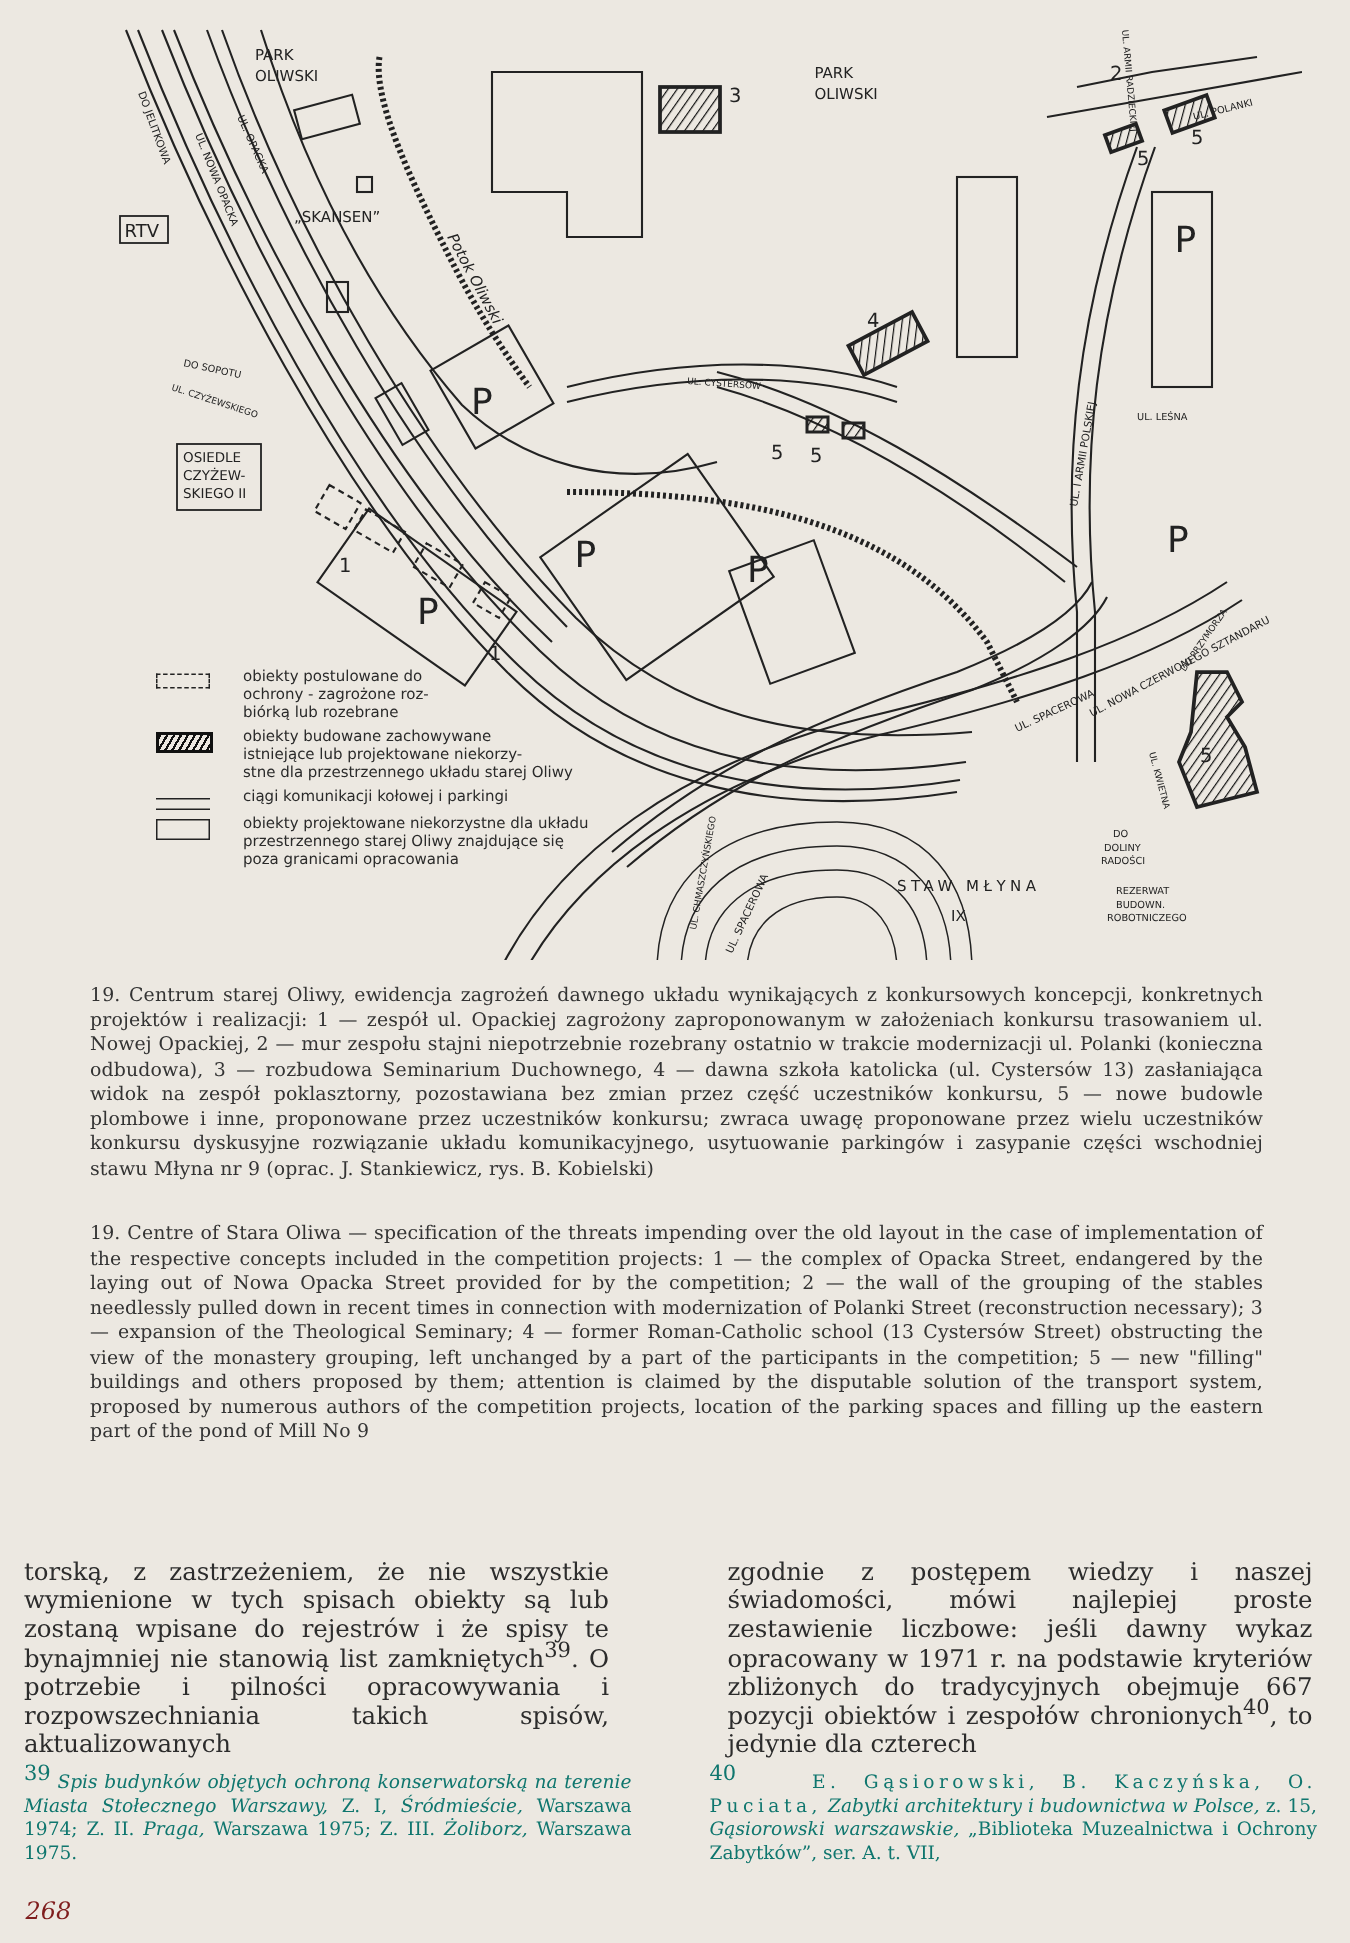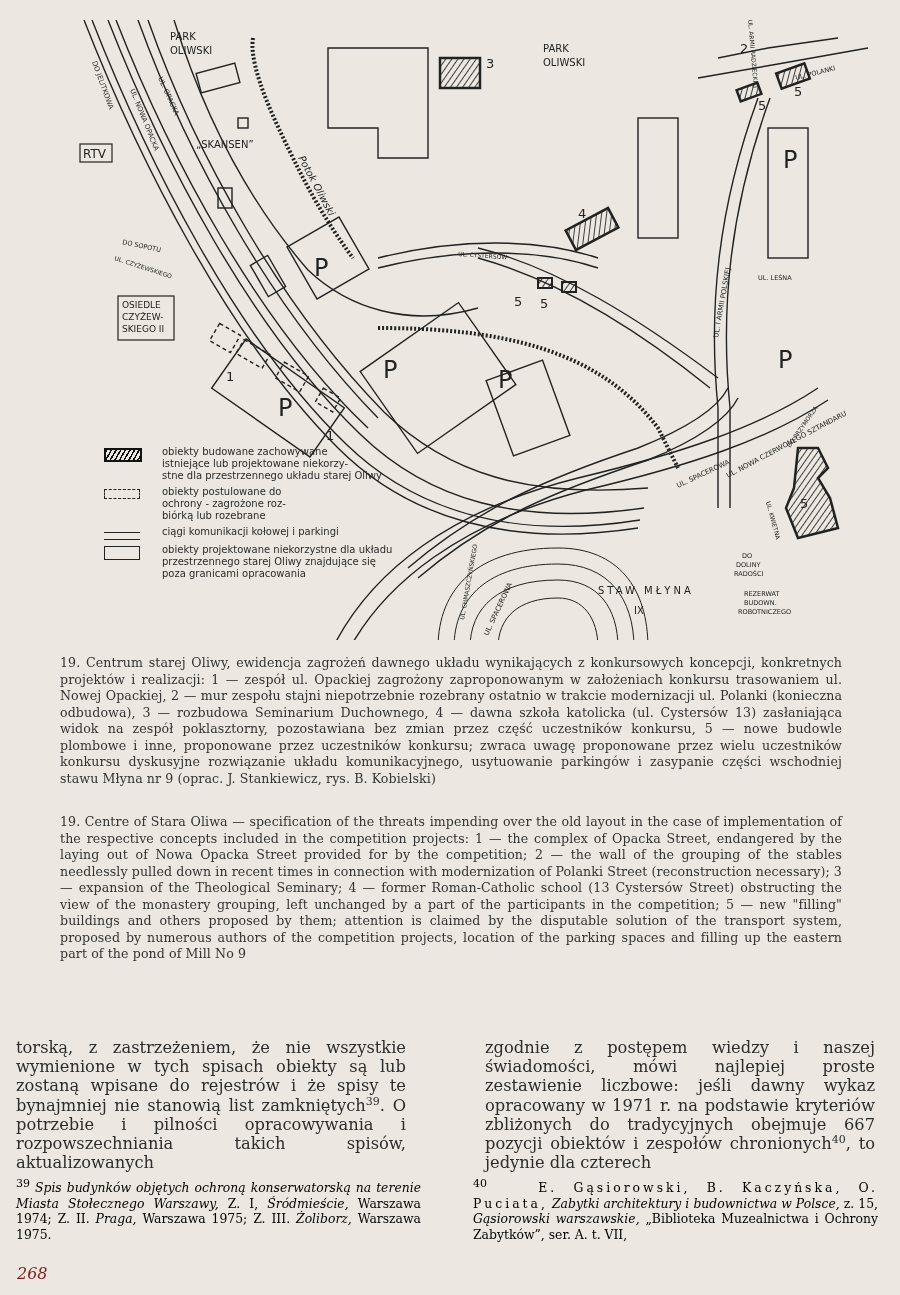--- a/index.html
+++ b/index.html
@@ -13,24 +13,24 @@
   .caption {
     position:absolute; left:60px; width:782px; 
     font-family:"DejaVu Serif", serif; font-size:12.6px; line-height:16.5px;
     text-align:justify; color:#333; letter-spacing:0.1px;
   }
   .cap-pl { top:655px; }
   .cap-en { top:814px; }
   .col { position:absolute; width:390px; font-size:16.3px; line-height:19.2px; text-align:justify; color:#2c2c2c; }
   .col-left { left:16px; top:1038px; }
   .col-right { left:485px; top:1038px; }
-  .fn { position:absolute; width:405px; font-size:12.4px; line-height:15.5px; text-align:justify; color:#000000; }
+  .fn { position:absolute; width:405px; font-size:12.4px; line-height:15.5px; text-align:justify; color:#0f766e; }
   .fn-left { left:16px; top:1180px; }
   .fn-right { left:473px; top:1180px; }
-  sup { font-size:11px; vertical-align:super; line-height:0; }
+  sup { font-size:14px; vertical-align:super; line-height:0; }
   .it { font-style:italic; }
   .sp { letter-spacing:3px;margin-left:38px; }
   .pagenum { position:absolute; left:17px; top:1264px; font-size:16px; color:#7f1d1d;font-style:italic; }
   .legend { position:absolute; left:104px; top:446px; font-family:"DejaVu Sans", sans-serif; font-size:10px; line-height:12px; color:#2a2a2a; }
   .lg-row { display:flex; align-items:flex-start; margin-bottom:4px; }
   .lg-sym { width:52px; height:14px; margin-right:6px; flex:none; position:relative; }
   .lg-dash { border:1.5px dashed #222; height:8px; width:34px; margin-top:3px; }
   .lg-hatch { width:34px; height:10px; border:2px solid #111; margin-top:2px;
     background:repeating-linear-gradient(120deg,#111 0 1.5px,transparent 1.5px 4px); }
   .lg-lines { width:36px; height:6px; border-top:1.5px solid #222; border-bottom:1.5px solid #222; margin-top:6px; }
@@ -167,36 +167,36 @@
     <text x="680" y="102">5</text>
     <text x="716" y="88">5</text>
     <text x="722" y="500">5</text>
   </g>
 </svg>
 </div>
 
 <div class="legend">
   <div class="lg-row">
     <div class="lg-sym">
+        <div class="lg-dash"></div>
+      </div>
+    <div class="lg-text">obiekty postulowane do
+ochrony - zagrożone roz-
+biórką lub rozebrane</div>
+  </div>
+  <div class="lg-row">
+    <div class="lg-sym">
         <div class="lg-hatch"></div>
       </div>
     <div class="lg-text">obiekty budowane zachowywane
 istniejące lub projektowane niekorzy-
 stne dla przestrzennego układu starej Oliwy</div>
   </div>
   <div class="lg-row">
     <div class="lg-sym">
-        <div class="lg-dash"></div>
-      </div>
-    <div class="lg-text">obiekty postulowane do
-ochrony - zagrożone roz-
-biórką lub rozebrane</div>
-  </div>
-  <div class="lg-row">
-    <div class="lg-sym">
         <div class="lg-lines"></div>
       </div>
     <div class="lg-text">ciągi komunikacji kołowej i parkingi</div>
   </div>
   <div class="lg-row">
     <div class="lg-sym">
         <div class="lg-box"></div>
       </div>
     <div class="lg-text">obiekty projektowane niekorzystne dla układu
 przestrzennego starej Oliwy znajdujące się

